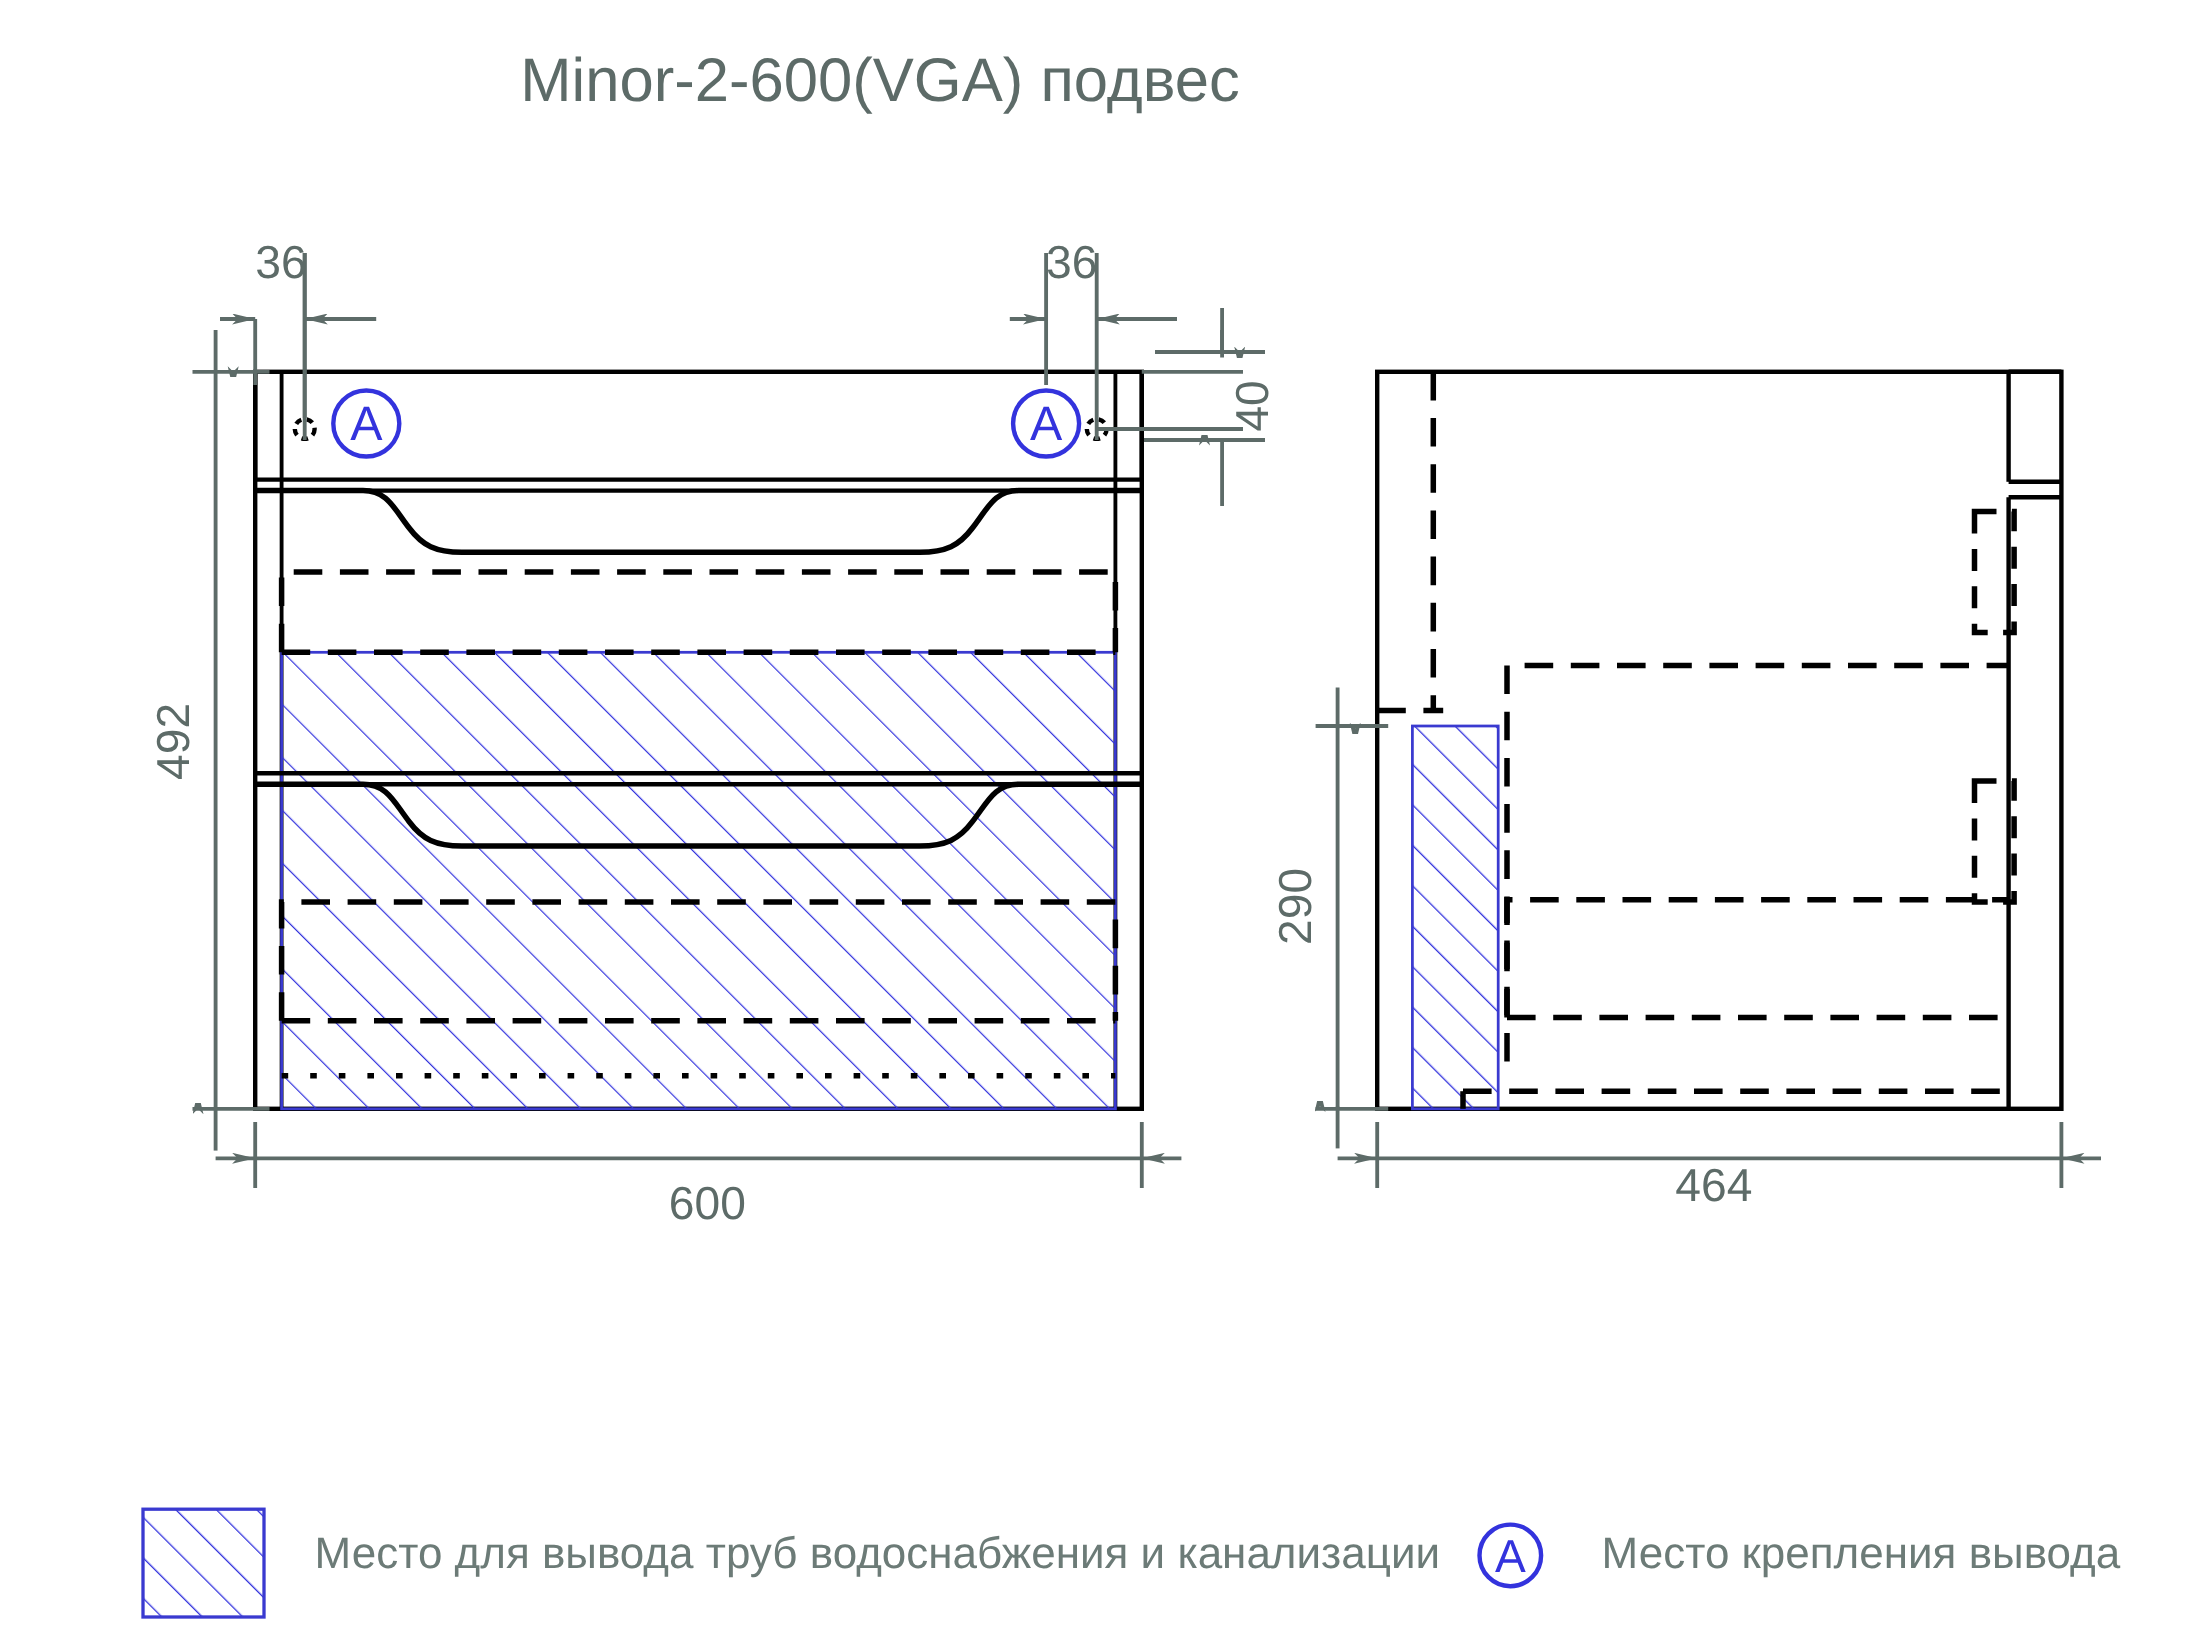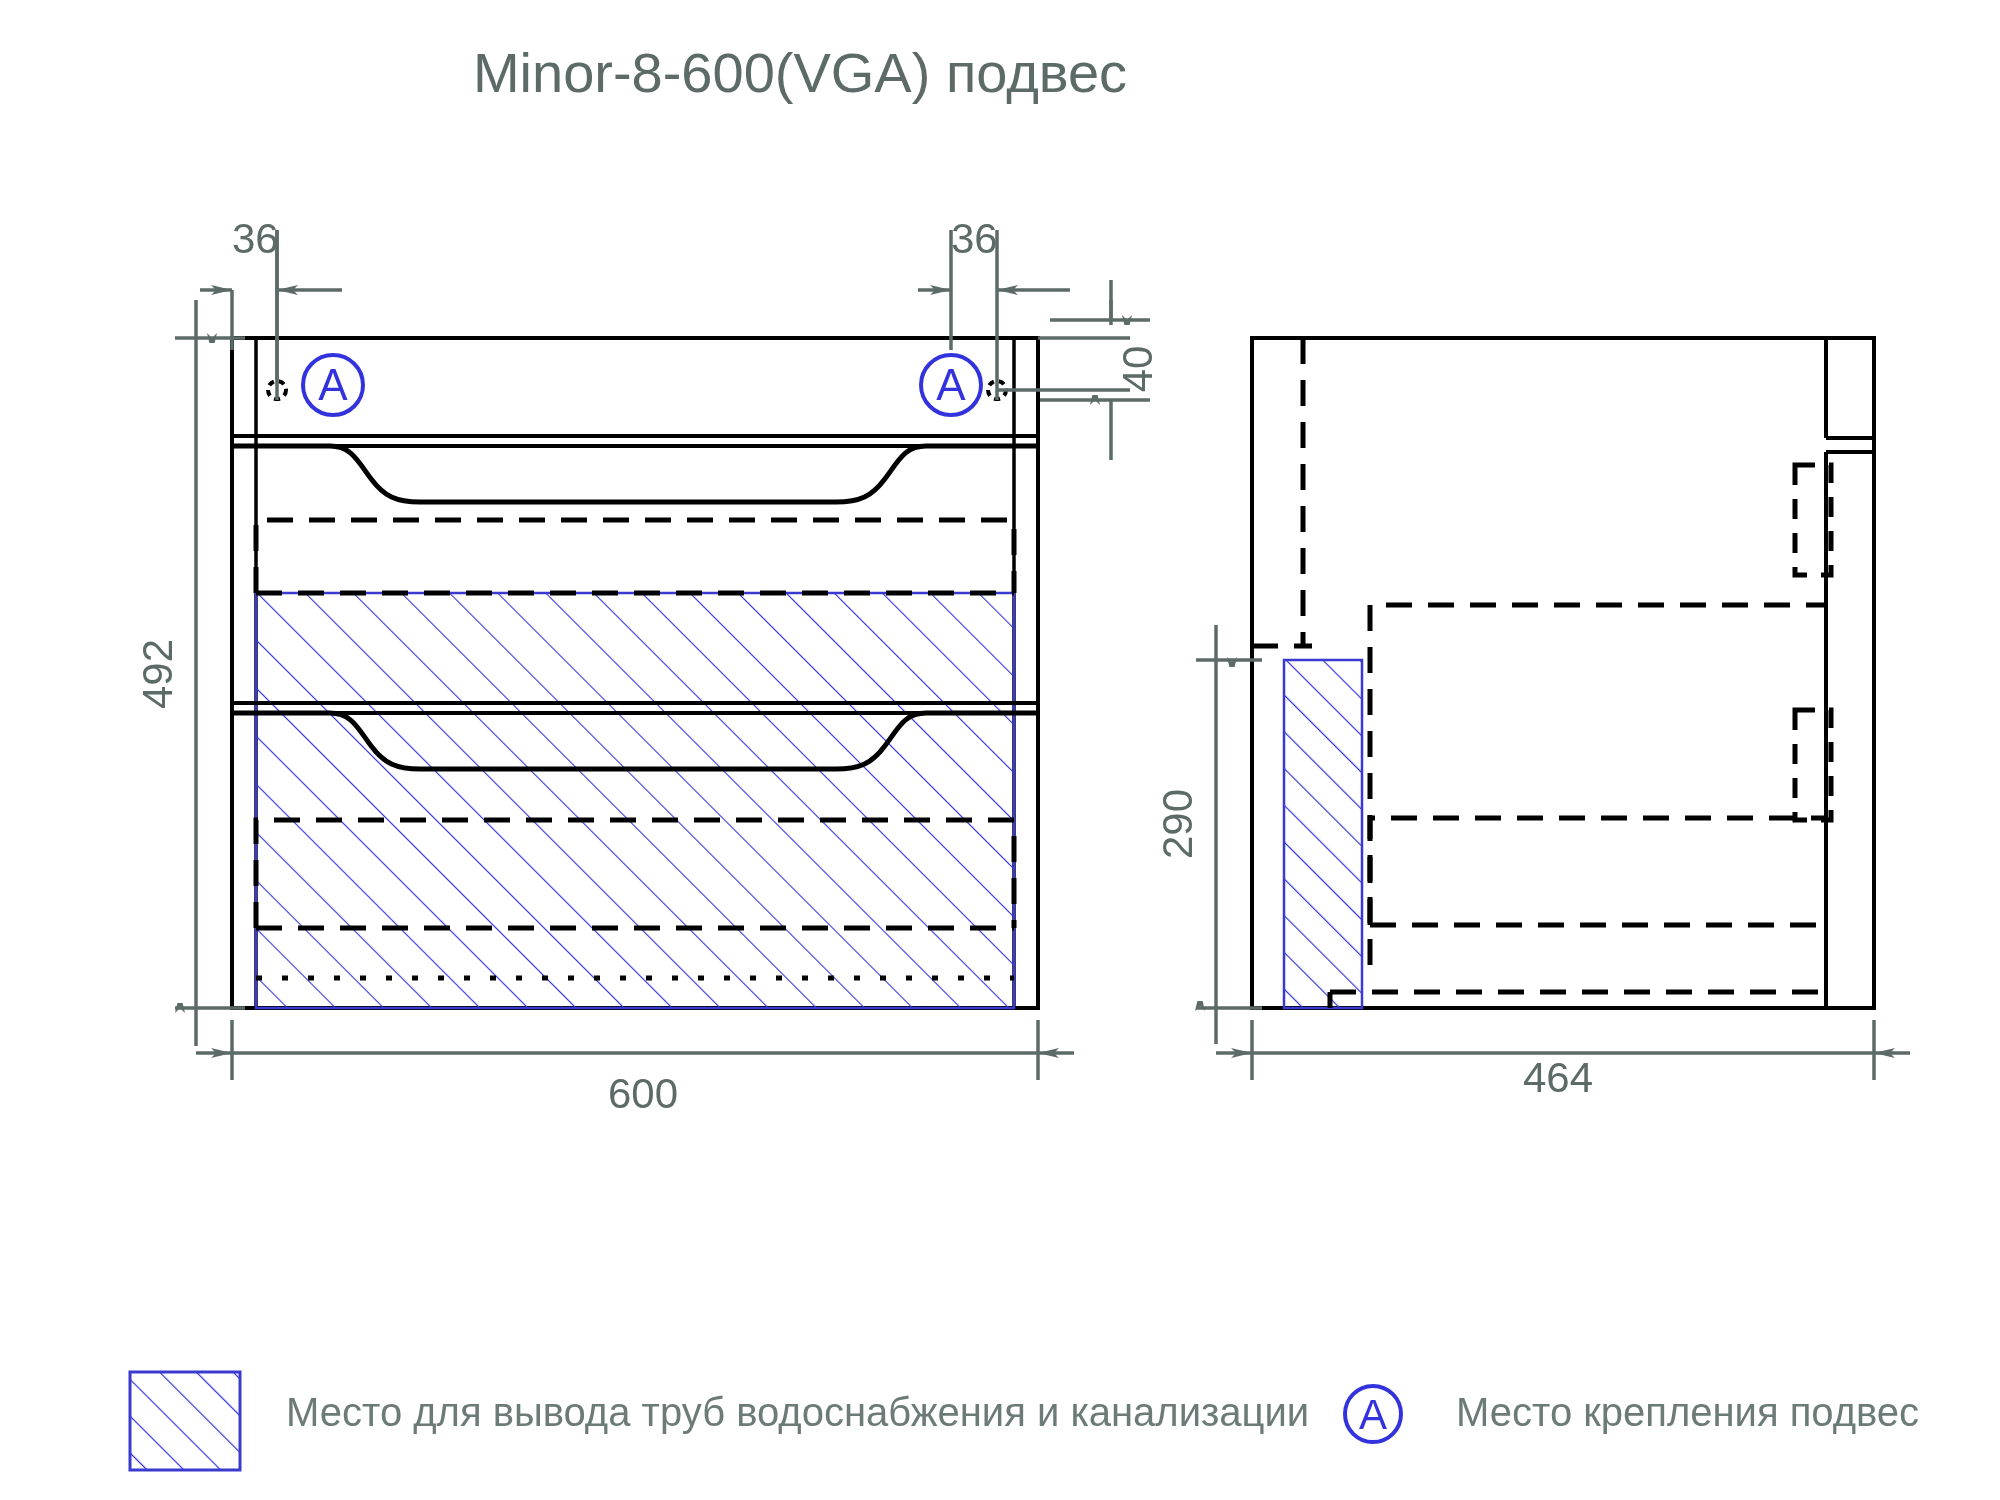--- a/index.html
+++ b/index.html
@@ -57,21 +57,21 @@
     font-family: "Liberation Sans", sans-serif;
     white-space: nowrap;
     margin-left: 28px;
   }
 </style>
 </head>
 <body>
 
 <div id="root">
 
-  <div class="title-text">Minor-8-600(VGA) подвес</div>
+  <div class="title-text">Minor-2-600(VGA) подвес</div>
 
   <svg id="drawing-svg" viewBox="0 0 2000 1500" xmlns="http://www.w3.org/2000/svg">
     <defs>
       <pattern id="bluehatch" width="34" height="34" patternUnits="userSpaceOnUse" patternTransform="rotate(-45)">
         <line x1="0" y1="0" x2="0" y2="34" stroke="#3333dd" stroke-width="2.2"></line>
       </pattern>
       <pattern id="bluehatchsm" width="26" height="26" patternUnits="userSpaceOnUse" patternTransform="rotate(-45)">
         <line x1="0" y1="0" x2="0" y2="26" stroke="#3333dd" stroke-width="2.4"></line>
       </pattern>
       <marker id="arrIn" markerWidth="22" markerHeight="10" refX="21" refY="5" orient="auto" markerUnits="userSpaceOnUse">
@@ -222,15 +222,15 @@
 
   <div class="dim-label" style="left:232px; top:215px;">36</div>
   <div class="dim-label" style="left:951px; top:215px;">36</div>
   <div class="dim-label dim-rot" style="left:123px; top:650px;">492</div>
   <div class="dim-label dim-rot" style="left:1115px; top:345px;">40</div>
   <div class="dim-label" style="left:608px; top:1070px;">600</div>
   <div class="dim-label dim-rot" style="left:1143px; top:800px;">290</div>
   <div class="dim-label" style="left:1523px; top:1054px;">464</div>
 
   <div class="legend-text" style="left:258px; top:1390px;">Место для вывода труб водоснабжения и канализации</div>
-  <div class="legend-text" style="left:1428px; top:1390px;">Место крепления подвес</div>
+  <div class="legend-text" style="left:1428px; top:1390px;">Место крепления вывода</div>
 
 </div>
 
 </body></html>

